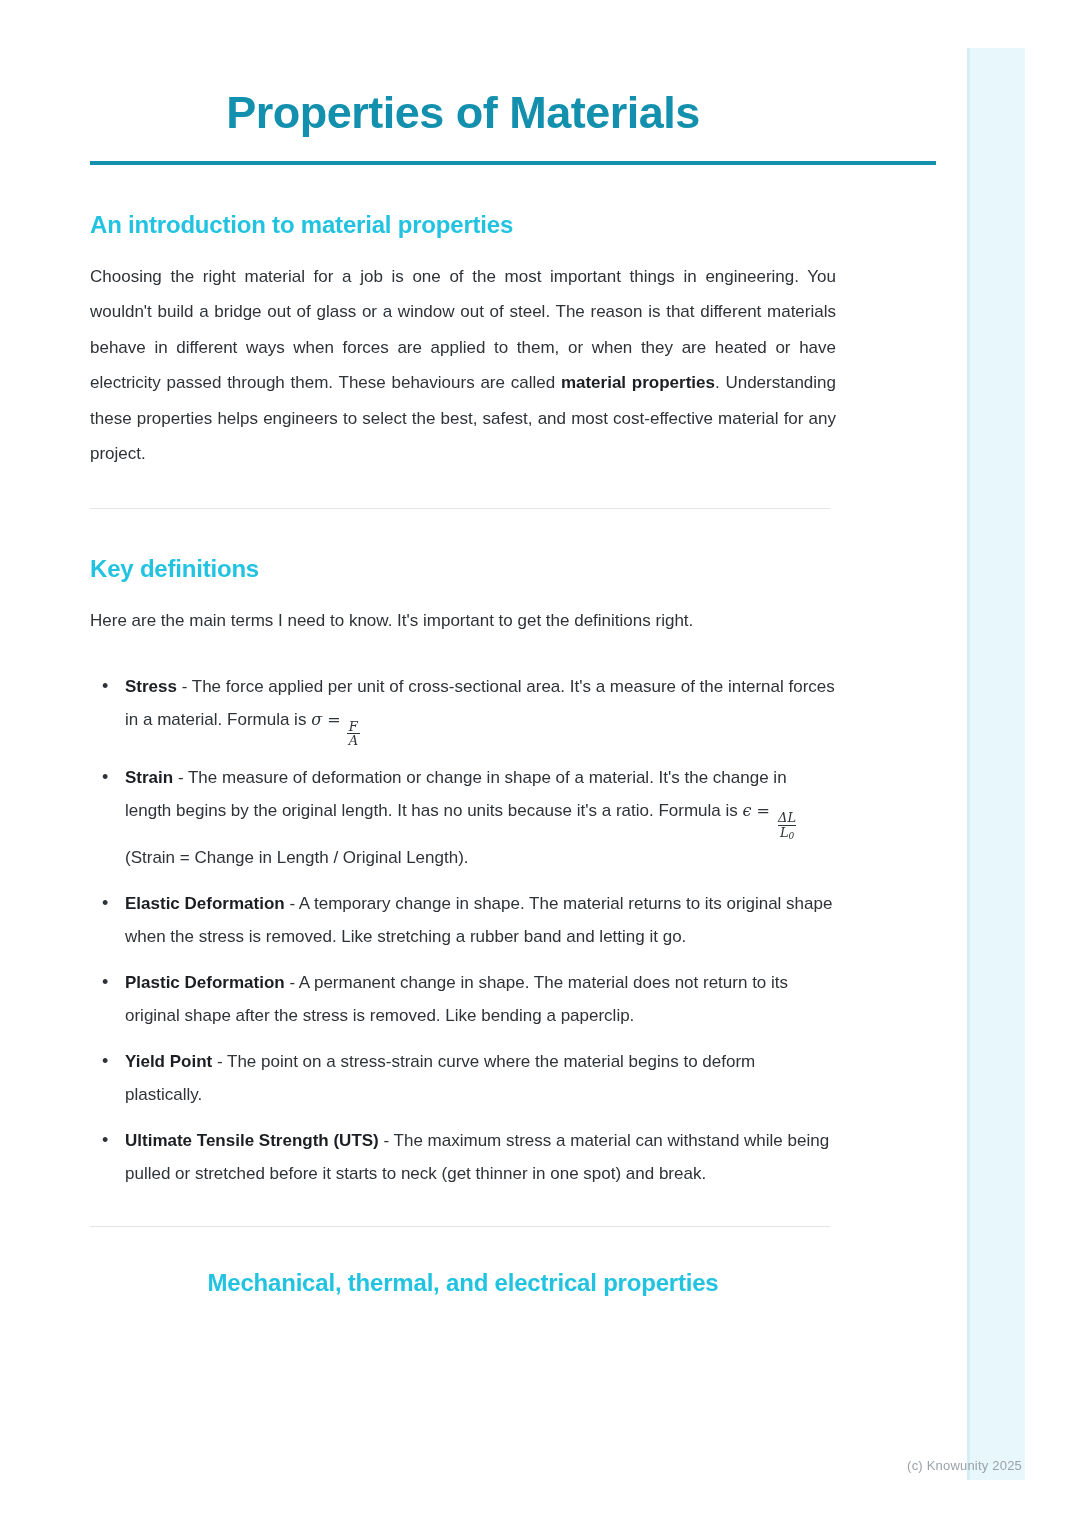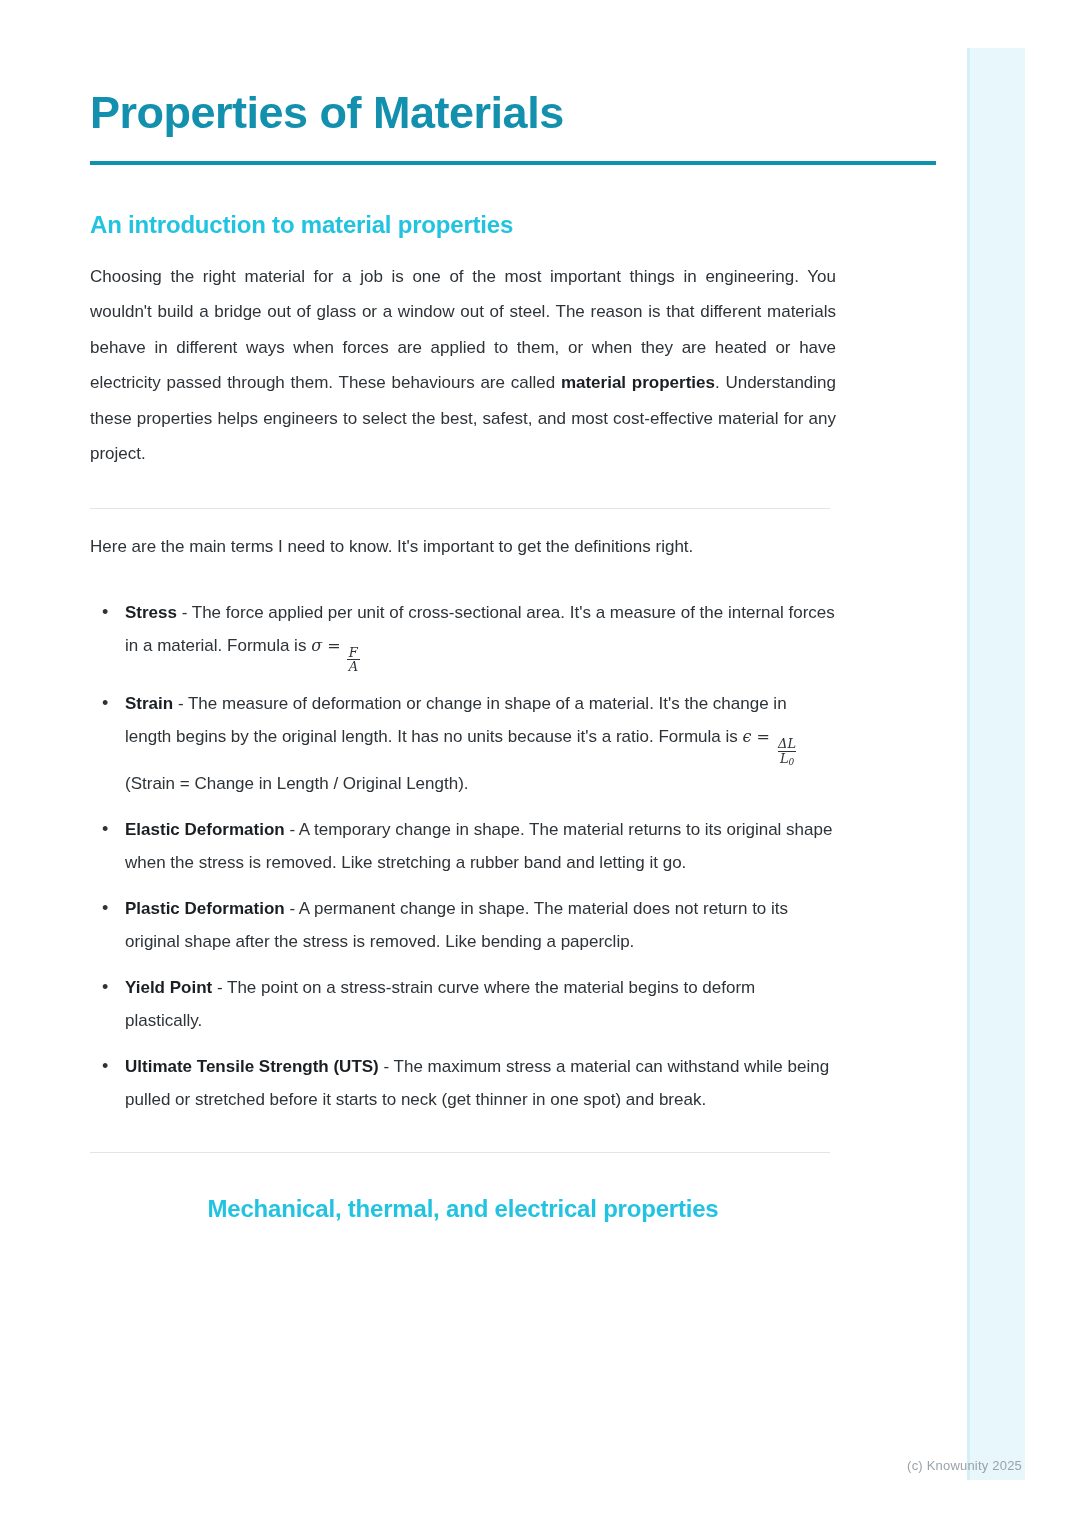--- a/index.html
+++ b/index.html
@@ -42,20 +42,21 @@
     top: 0;
     width: 746px;
   }
   h1.doc-title {
     font-size: 45px;
     line-height: 1.1;
     font-weight: bold;
     color: #1290ad;
     margin: 88px 0 0 0;
     letter-spacing: -0.5px;
+    text-align: center;
   }
   .title-rule {
     margin-top: 23px;
     width: 846px;
     height: 4px;
     background: #1290ad;
   }
   h2.section-title {
     color: #22c3e0;
     font-size: 24px;
@@ -154,20 +155,21 @@
 
     <h1 class="doc-title">Properties of Materials</h1>
     <div class="title-rule"></div>
 
     <h2 class="section-title">An introduction to material properties</h2>
 
     <p class="para"><span>Choosing the right material for a job is one of the most important things in engineering. You wouldn't build a bridge out of glass or a window out of steel. The reason is that different materials behave in different ways when forces are applied to them, or when they are heated or have electricity passed through them. These behaviours are called </span><span class="term">material properties</span><span>. Understanding these properties helps engineers to select the best, safest, and most cost-effective material for any project.</span></p>
 
     <div class="divider"></div>
 
+    <h2 class="section-title">Key definitions</h2>
 
     <p class="para">Here are the main terms I need to know. It's important to get the definitions right.</p>
 
     <ul class="defs">
 
       <li>
         <span class="term">Stress</span><span> - The force applied per unit of cross-sectional area. It's a measure of the internal forces in a material. Formula is </span><span class="mathvar">σ</span><span class="mathvar"> = </span><span class="frac">
             <span class="num">F</span>
             <span class="den">A</span>
           </span>

